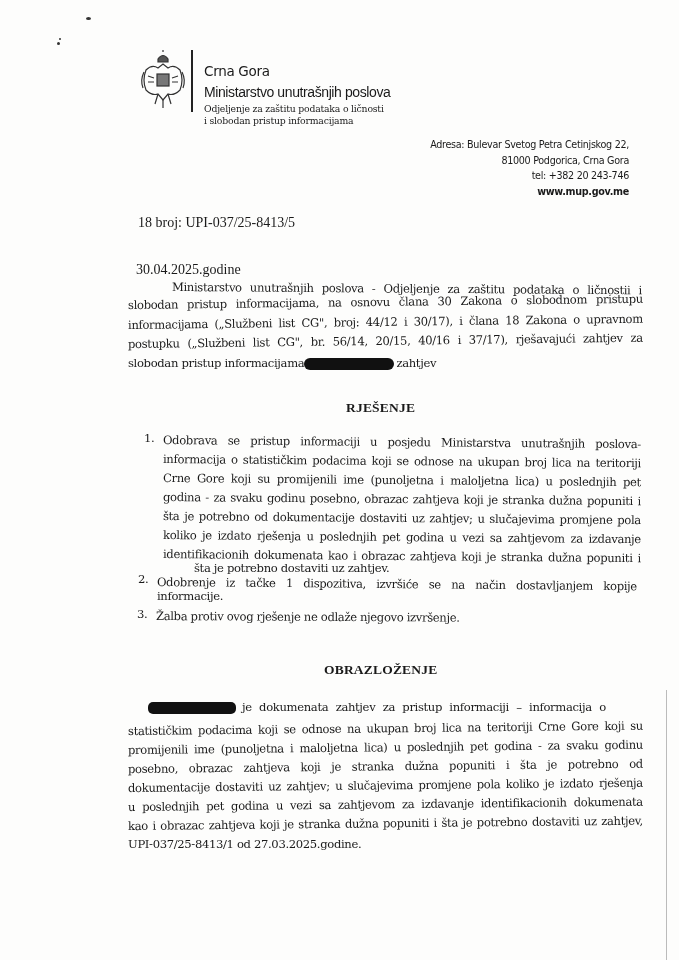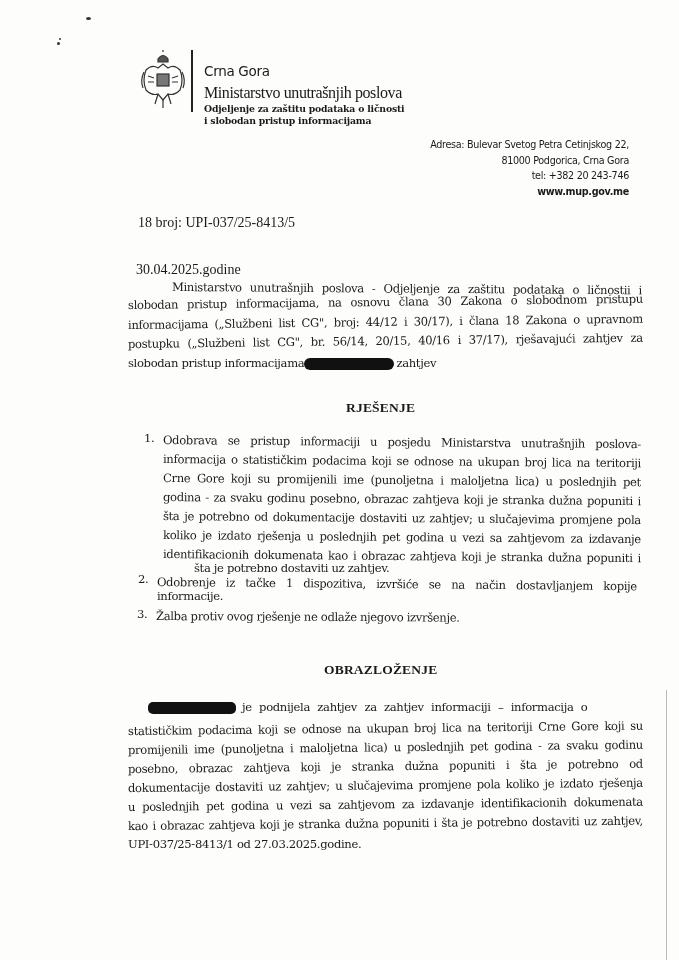--- a/index.html
+++ b/index.html
@@ -9,22 +9,22 @@
     color: #1a1a1a;
   }
   .page { position: absolute; left: 0; top: 0; width: 679px; height: 960px; }
   .speck { position: absolute; background: #333; border-radius: 50%; }
   .edge-line { position: absolute; right: 12px; top: 690px; width: 1px; height: 270px; background: #bbb; }
 
   
   .crest { position: absolute; left: 138px; top: 50px; width: 50px; height: 60px; }
   .vline { position: absolute; left: 191px; top: 50px; width: 2px; height: 62px; background: #222; }
   .org1 { position: absolute; left: 204px; top: 63px; font-family: "DejaVu Sans", sans-serif; font-size: 13.5px; letter-spacing: -0.3px; }
-  .org2 { position: absolute; left: 204px; top: 84px; font-family: Liberation Serif, serif; font-size: 16px; letter-spacing: -0.4px; }
-  .org3 { position: absolute; left: 204px; top: 103px; font-family: "DejaVu Serif", serif; font-size: 9.3px; font-weight: bold; line-height: 11.5px; letter-spacing: -0.2px; }
+  .org2 { position: absolute; left: 204px; top: 84px; font-family: Liberation Sans, sans-serif; font-size: 14px; letter-spacing: -0.4px; }
+  .org3 { position: absolute; left: 204px; top: 103px; font-family: "DejaVu Serif", serif; font-size: 9.3px; font-weight: normal; line-height: 11.5px; letter-spacing: -0.2px; }
 
   .addr { position: absolute; right: 50px; top: 137px; text-align: right; font-family: "DejaVu Sans", sans-serif; font-size: 9.6px; line-height: 15.5px; letter-spacing: -0.3px; }
   .addr div { white-space: nowrap; }
 
   
   .ref { position: absolute; left: 138px; top: 212px; font-family: "Liberation Serif", serif; font-size: 14px; line-height: 22px; }
 
   
   .body { font-family: "DejaVu Serif", serif; font-size: 11.6px; letter-spacing: -0.35px; }
   .line { position: absolute; white-space: nowrap; }
@@ -107,21 +107,21 @@
     <div class="line" style="left:157px;top:589px;">informacije.</div>
 
     <div class="num" style="left:137px;top:607px;">3.</div>
     <div class="line" style="left:156px;top:609px;transform:rotate(0.3deg);transform-origin:left;">Žalba protiv ovog rješenje ne odlaže njegovo izvršenje.</div>
   </div>
 
   <div class="heading" style="left:324px;top:662px;">OBRAZLOŽENJE</div>
 
   <div class="body">
     <div class="line" style="left:148px;top:700px;width:490px;">
-      <span class="redact" style="width:88px;height:12px;margin-right:6px;border-radius:5px;"></span><span style="word-spacing:4px;">je podnijela zahtjev za zahtjev informaciji – informacija o</span>
+      <span class="redact" style="width:88px;height:12px;margin-right:6px;border-radius:5px;"></span><span style="word-spacing:4px;">je dokumenata zahtjev za pristup informaciji – informacija o</span>
     </div>
     <div class="line" style="left: 128px; top: 724px; width: auto; transform: rotate(-0.6deg); transform-origin: left center; display: inline-block; word-spacing: 2.50592px;">statističkim podacima koji se odnose na ukupan broj lica na teritoriji Crne Gore koji su</div>
     <div class="line" style="left: 128px; top: 743px; width: auto; transform: rotate(-0.6deg); transform-origin: left center; display: inline-block; word-spacing: 2.79964px;">promijenili ime (punoljetna i maloljetna lica) u poslednjih pet godina - za svaku godinu</div>
     <div class="line" style="left: 128px; top: 762px; width: auto; transform: rotate(-0.6deg); transform-origin: left center; display: inline-block; word-spacing: 7.46108px;">posebno, obrazac zahtjeva koji je stranka dužna popuniti i šta je potrebno od</div>
     <div class="line" style="left: 128px; top: 781px; width: auto; transform: rotate(-0.6deg); transform-origin: left center; display: inline-block; word-spacing: 2.09566px;">dokumentacije dostaviti uz zahtjev; u slučajevima promjene pola koliko je izdato rješenja</div>
     <div class="line" style="left: 128px; top: 800px; width: auto; transform: rotate(-0.6deg); transform-origin: left center; display: inline-block; word-spacing: 3.66517px;">u poslednjih pet godina u vezi sa zahtjevom za izdavanje identifikacionih dokumenata</div>
     <div class="line" style="left: 128px; top: 819px; width: auto; transform: rotate(-0.6deg); transform-origin: left center; display: inline-block; word-spacing: 1.20246px;">kao i obrazac zahtjeva koji je stranka dužna popuniti i šta je potrebno dostaviti uz zahtjev,</div>
     <div class="line" style="left:128px;top:837px;">UPI-037/25-8413/1 od 27.03.2025.godine.</div>
   </div>
 

